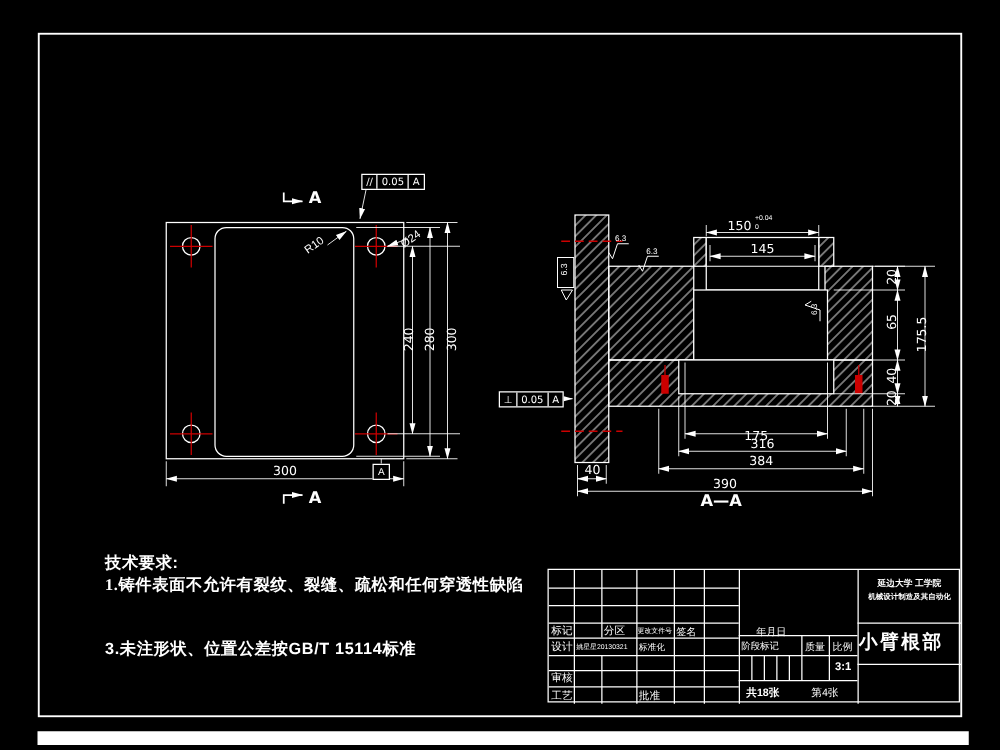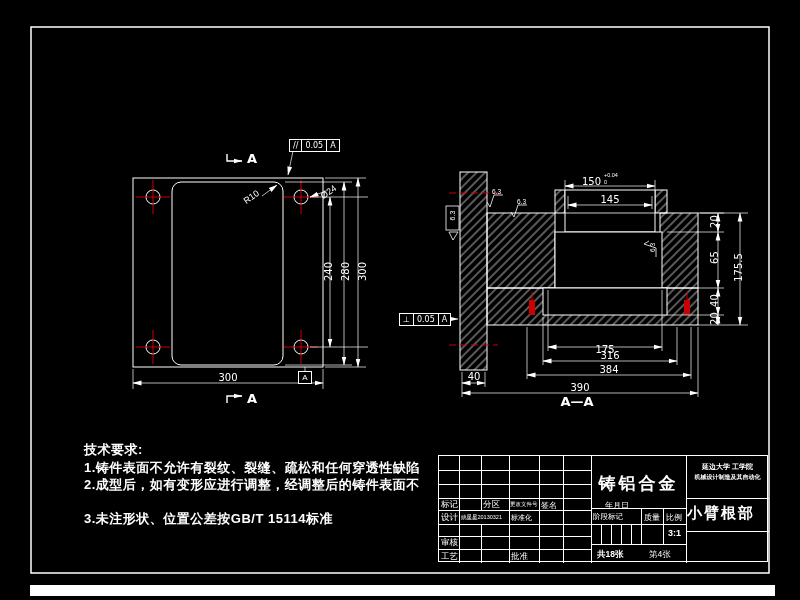--- a/index.html
+++ b/index.html
@@ -146,22 +146,21 @@
     <g stroke="#fff" stroke-width="0.8" fill="none">
       <path d="M487,202 l3,5 l4,-12 l9,0"></path>
       <path d="M511,212 l3,5 l4,-12 l9,0"></path>
       <path transform="rotate(90 653 248)" d="M646,252 l3,5 l4,-12 l9,0"></path>
       <rect x="446" y="206" width="13" height="24"></rect>
       <polygon points="449,232 458,232 453,240"></polygon>
     </g>
   </svg>
 
   <div class="t tech" style="left:84px;top:441px;">技术要求:</div>
-  <div class="t tech" style="left:84px;top:459px;">1.铸件表面不允许有裂纹、裂缝、疏松和任何穿透性缺陷</div>
-  <div class="t tech" style="left:84px;top:476px;">2.成型后，如有变形应进行调整，经调整后的铸件表面不</div>
+  <div class="t tech" style="left:84px;top:459px;font-family:Liberation Serif, serif;">1.铸件表面不允许有裂纹、裂缝、疏松和任何穿透性缺陷</div>
   <div class="t tech" style="left:84px;top:510px;">3.未注形状、位置公差按GB/T 15114标准</div>
 
   <div class="t secA" style="left:247px;top:151px;">A</div>
   <div class="t secA" style="left:247px;top:391px;">A</div>
   <div class="t dim c" style="left:210px;top:372px;width:36px;">300</div>
   <div class="t dim" style="left:310px;top:266px;"><span class="vdim">240</span></div>
   <div class="t dim" style="left:327px;top:266px;"><span class="vdim">280</span></div>
   <div class="t dim" style="left:344px;top:266px;"><span class="vdim">300</span></div>
   <div class="t" style="left:243px;top:186px;"><span class="rot35">R10</span></div>
   <div class="t" style="left:320px;top:181px;"><span class="rot35">Ø24</span></div>
@@ -231,21 +230,20 @@
     <div class="tbt" style="left:44px;top:43px;font-size:8.5px;">分区</div>
     <div class="tbt" style="left:71px;top:45px;font-size:5.5px;">更改文件号</div>
     <div class="tbt" style="left:102px;top:44px;font-size:8px;">签名</div>
     <div class="tbt" style="left:118px;top:44px;font-size:8px;margin-left:48px;">年月日</div>
     <div class="tbt" style="left:2px;top:56px;font-size:8.5px;">设计</div>
     <div class="tbt" style="left:22px;top:58px;font-size:5.5px;">姚星星20130321</div>
     <div class="tbt" style="left:72px;top:57px;font-size:7px;">标准化</div>
     <div class="tbt" style="left:2px;top:81px;font-size:8.5px;">审核</div>
     <div class="tbt" style="left:2px;top:95px;font-size:8.5px;">工艺</div>
     <div class="tbt" style="left:72px;top:95px;font-size:8.5px;text-align:center;">批准</div>
-    <div class="tbt" style="left:152px;top:16px;width:95px;text-align:center;font-size:17px;font-weight:bold;letter-spacing:3px;">铸铝合金</div>
     <div class="tbt" style="left:154px;top:56px;font-size:7.5px;">阶段标记</div>
     <div class="tbt" style="left:205px;top:56px;font-size:8px;">质量</div>
     <div class="tbt" style="left:227px;top:56px;font-size:8px;">比例</div>
     <div class="tbt" style="left:224px;top:72px;width:23px;text-align:center;font-size:9px;font-weight:bold;">3:1</div>
     <div class="tbt" style="left:158px;top:93px;font-size:8.5px;font-weight:bold;">共18张</div>
     <div class="tbt" style="left:210px;top:93px;font-size:8.5px;">第4张</div>
     <div class="tbt" style="left:247px;top:6px;width:83px;text-align:center;font-size:7px;font-weight:bold;">延边大学 工学院</div>
     <div class="tbt" style="left:247px;top:17px;width:83px;text-align:center;font-size:6px;font-weight:bold;">机械设计制造及其自动化</div>
     <div class="tbt" style="left:247px;top:48px;width:70px;text-align:center;font-size:15px;font-weight:bold;letter-spacing:2px;">小臂根部</div>
   </div>

